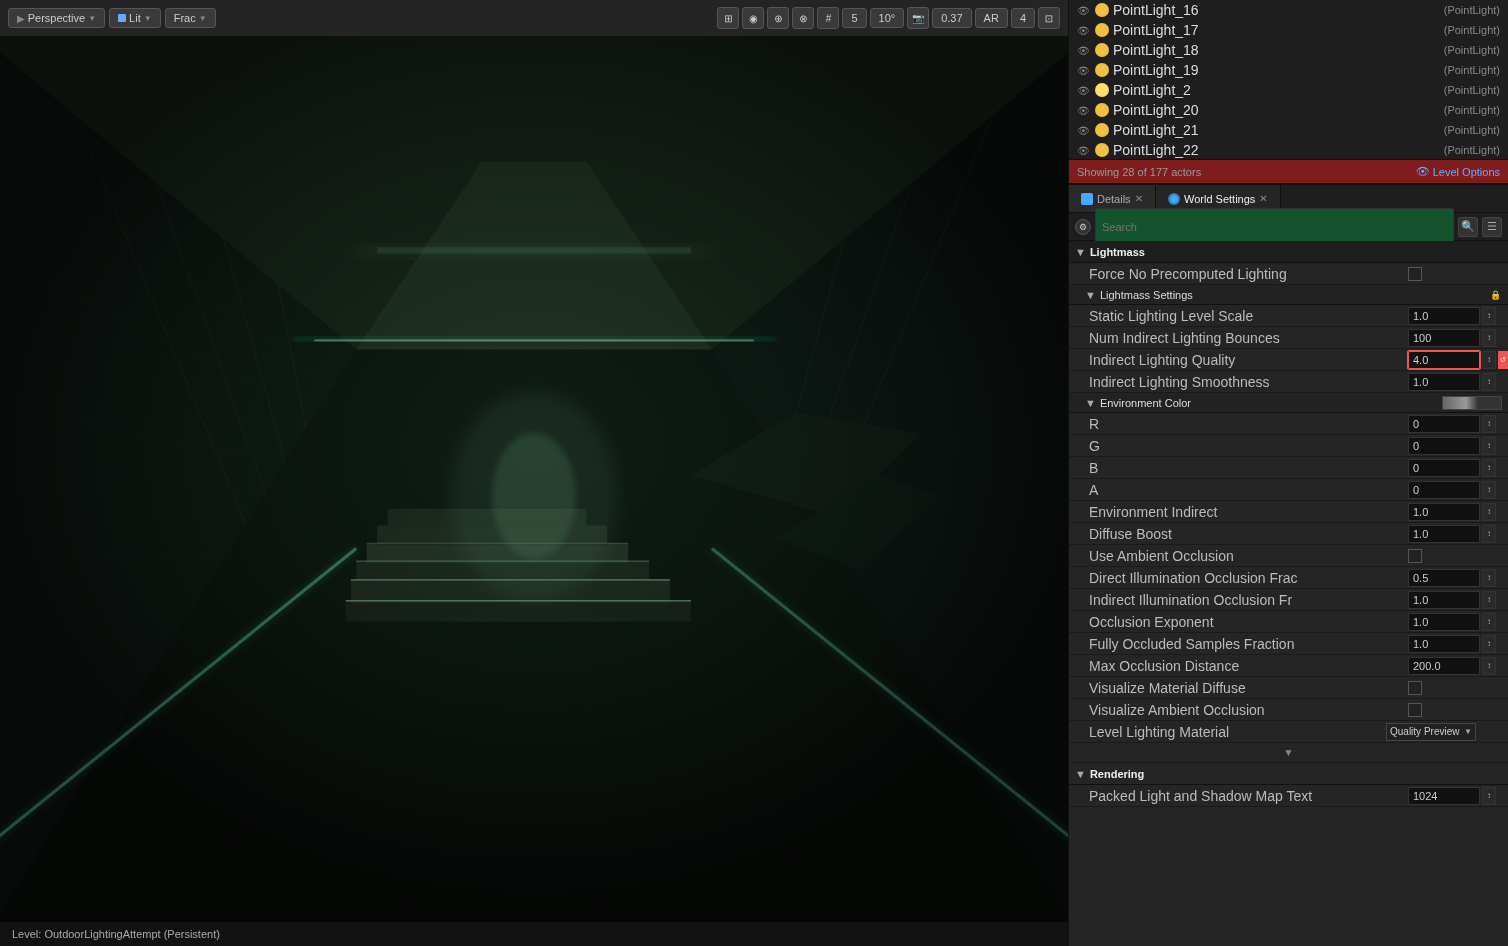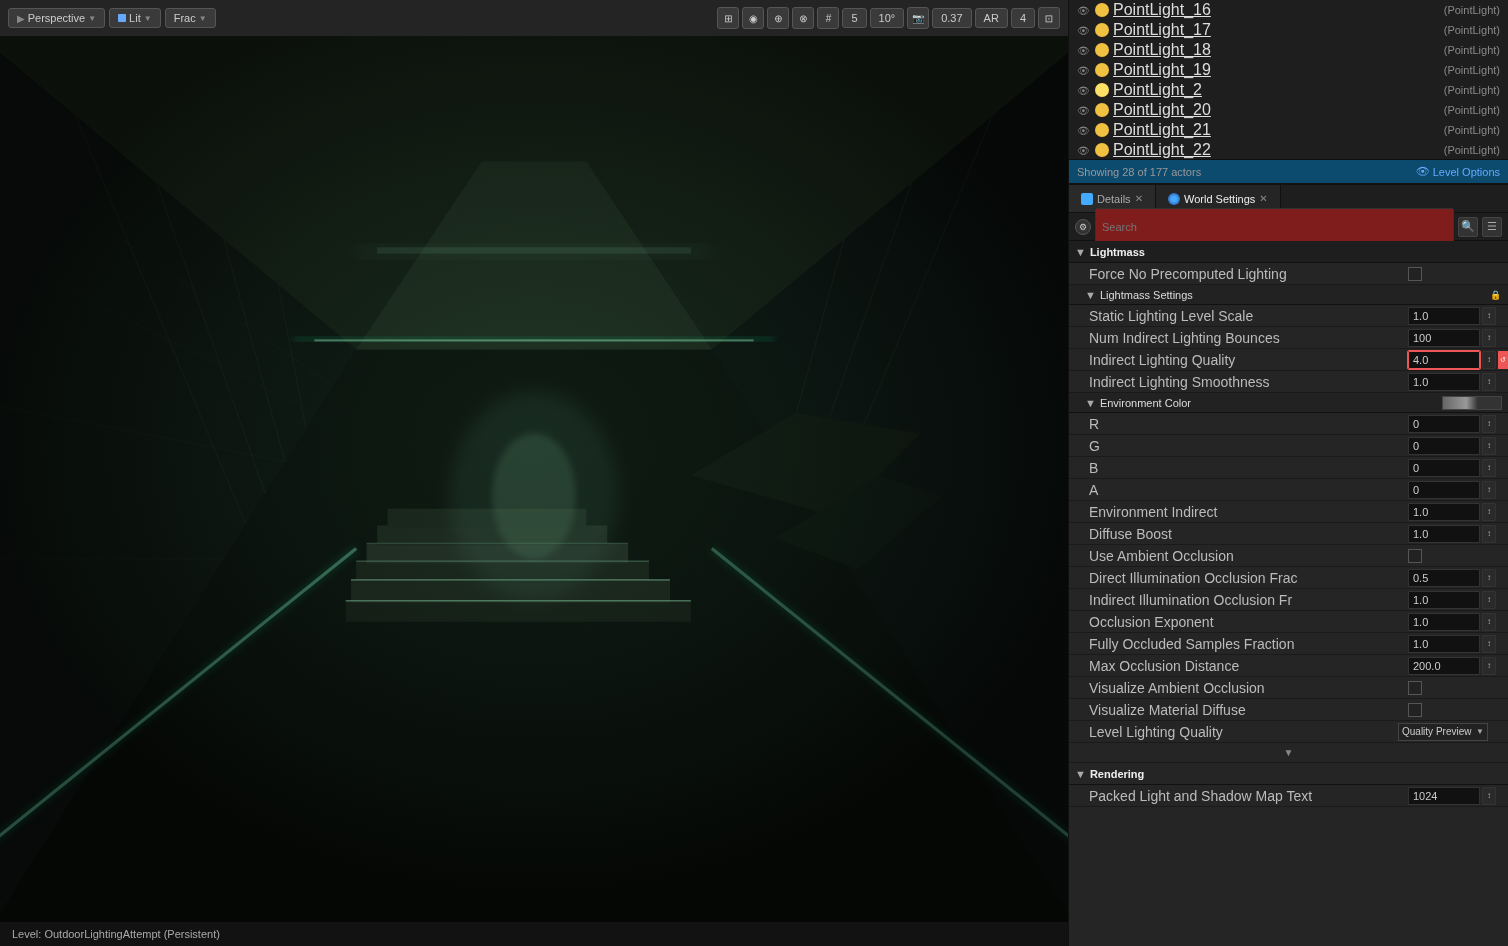--- a/index.html
+++ b/index.html
@@ -158,32 +158,31 @@
       display: inline-block;
       font-size: 8px;
     }
 
     .outliner-icon.special {
       background: #ffe066;
     }
 
     .outliner-name {
       color: #ddd;
-      font-size: 16px;
-      text-decoration: underline;
+      font-size: 14px;
     }
 
     .outliner-type {
       color: #888;
       font-size: 11px;
     }
 
     .outliner-footer {
       height: 24px;
-      background: #0c4a6e;
+      background: #7f1d1d;
       border-top: 1px solid #111;
       display: flex;
       align-items: center;
       padding: 0 8px;
       gap: 8px;
       font-size: 11px;
       color: #999;
     }
 
     .view-options-btn {
@@ -233,21 +232,21 @@
       background: #1e1e1e;
       border-bottom: 1px solid #111;
       display: flex;
       align-items: center;
       padding: 0 6px;
       gap: 4px;
     }
 
     .search-input {
       flex: 1;
-      background: #7f1d1d;
+      background: #14532d;
       border: 1px solid #333;
       border-radius: 2px;
       color: #ccc;
       padding: 12px 6px;
       font-size: 11px;
     }
 
     .search-icon-btn {
       width: 20px;
       height: 20px;
@@ -801,36 +800,36 @@
 
       <div class="prop-row">
         <span class="prop-label">Max Occlusion Distance</span>
         <div class="prop-value-area">
           <input type="text" class="prop-input" value="200.0" style="">
           <div class="prop-spin">↕</div>
         </div>
       </div>
 
       <div class="prop-row">
+        <span class="prop-label">Visualize Material Diffuse</span>
+        <div class="prop-value-area">
+          <div class="prop-checkbox"></div>
+        </div>
+      </div>
+
+      <div class="prop-row">
         <span class="prop-label">Visualize Ambient Occlusion</span>
         <div class="prop-value-area">
           <div class="prop-checkbox"></div>
         </div>
       </div>
 
       <div class="prop-row">
-        <span class="prop-label">Visualize Material Diffuse</span>
-        <div class="prop-value-area">
-          <div class="prop-checkbox"></div>
-        </div>
-      </div>
-
-      <div class="prop-row">
-        <span class="prop-label">Level Lighting Quality</span>
-        <div class="prop-value-area" style="width:110px">
+        <span class="prop-label">Level Lighting Material</span>
+        <div class="prop-value-area" style="width:122px">
           <div class="prop-dropdown" style="width:90px">
             <span style="font-size:10px">Quality Preview</span>
             <span class="prop-dropdown-arrow">▼</span>
           </div>
         </div>
       </div>
 
       <div style="display:flex;justify-content:center;padding:4px;border-bottom:1px solid #1a1a1a">
         <span style="color:#888;font-size:10px">▼</span>
       </div>

